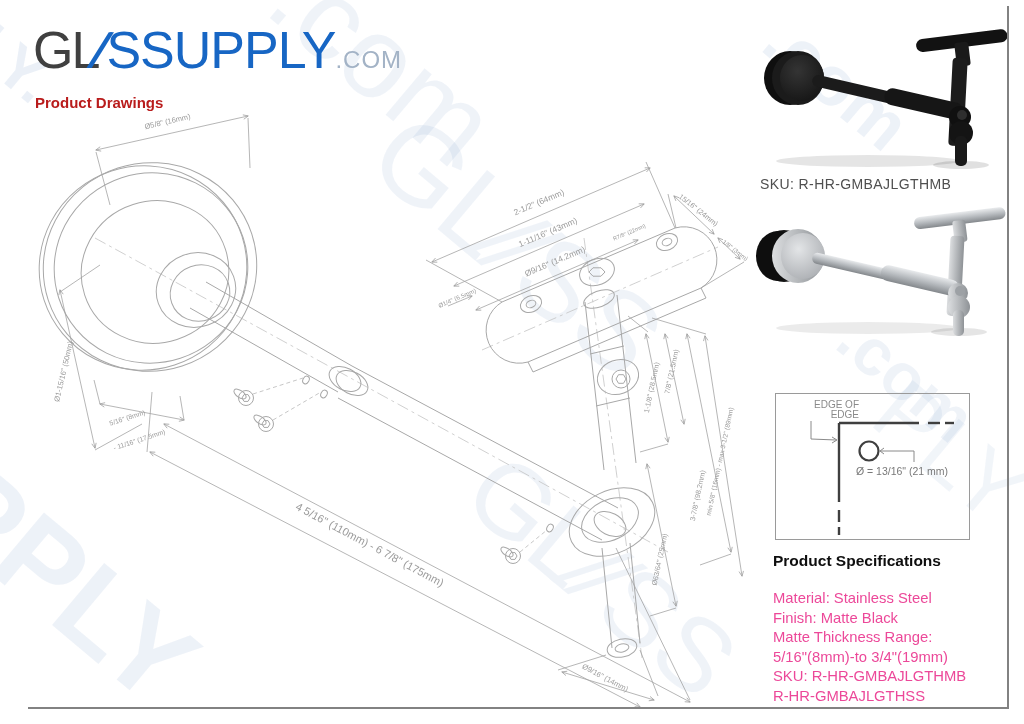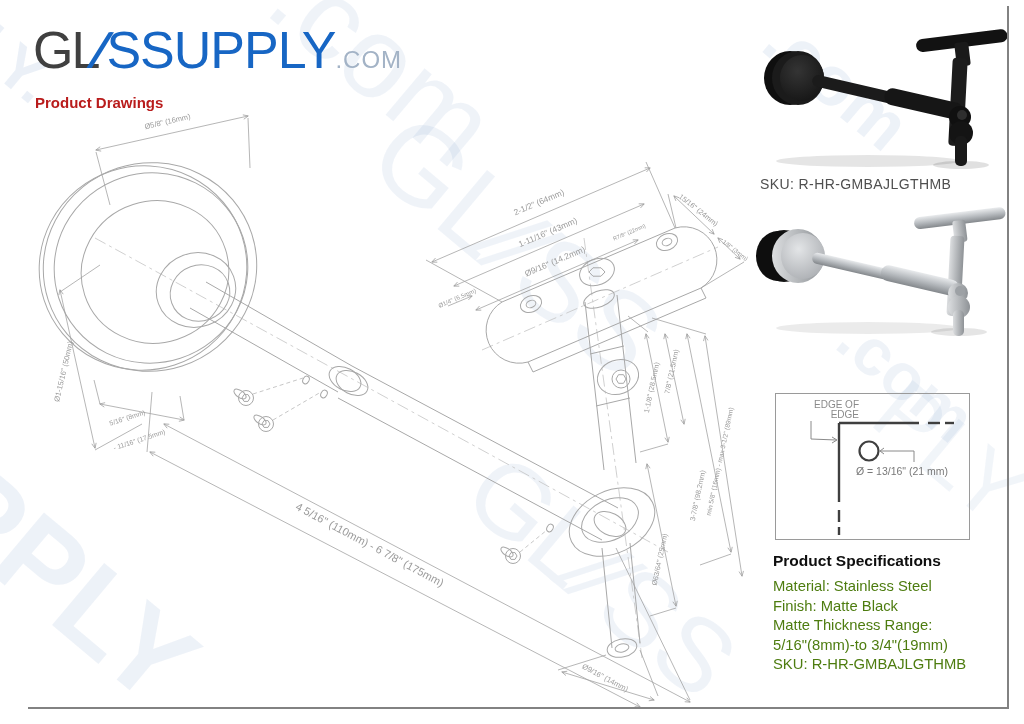--- a/index.html
+++ b/index.html
@@ -16,22 +16,22 @@
   .logo-com{font-size:24px;font-weight:400;color:#a3b3c6;letter-spacing:1px;}
   .drawings-title{position:absolute;left:35px;top:94px;z-index:2;font-size:15px;font-weight:700;color:#b91c1c;}
   
   .photo{position:absolute;z-index:1;}
   .sku{position:absolute;z-index:2;font-size:14px;color:#4f4f4f;letter-spacing:.4px;}
   .section-title{position:absolute;z-index:2;font-size:15.5px;font-weight:700;color:#0e0e0e;}
   .template-box{position:absolute;left:775px;top:393px;width:193px;height:145px;border:1px solid #9a9a9a;z-index:2;background:transparent;}
   .edge-label{position:absolute;left:25px;top:6px;width:58px;font-size:10px;line-height:10px;color:#8a8a8a;text-align:right;}
   .hole-label{position:absolute;left:56px;top:71px;width:140px;font-size:10.5px;color:#787878;text-align:center;}
   .specs{position:absolute;left:773px;top:552px;width:240px;z-index:2;}
-  .spec-line{font-size:14.8px;line-height:19.5px;color:#4d7c0f;}
-  .specs .section-title-inline{font-size:15.5px;font-weight:700;color:#0e0e0e;margin-bottom:7px;}
+  .spec-line{font-size:14.8px;line-height:19.5px;color:#ec4899;}
+  .specs .section-title-inline{font-size:15.5px;font-weight:700;color:#0e0e0e;margin-bottom:19px;}
   .frame-right{position:absolute;left:1007px;top:6px;width:2px;height:703px;background:#828282;z-index:3;}
   .frame-bottom{position:absolute;left:28px;top:707px;width:981px;height:2px;background:#828282;z-index:3;}
   svg text{font-family:"Liberation Sans",sans-serif;}
 </style>
 </head>
 <body>
 
 <div class="page">
 
   <span class="wm" style="left:-28px;top:-18px;font-size:62px;opacity:.09;">PLY.</span>
@@ -307,18 +307,19 @@
     <div class="hole-label">Ø = 13/16" (21 mm)</div>
   </div>
 
   <div class="specs">
     <div class="section-title-inline">Product Specifications</div>
     <div class="spec-line">Material: Stainless Steel</div>
     <div class="spec-line">Finish: Matte Black</div>
     <div class="spec-line">Matte Thickness Range:</div>
     <div class="spec-line">5/16"(8mm)-to 3/4"(19mm)</div>
     <div class="spec-line">SKU: R-HR-GMBAJLGTHMB</div>
+    <div class="spec-line">R-HR-GMBAJLGTHSS</div>
   </div>
 
   <div class="frame-right"></div>
   <div class="frame-bottom"></div>
 
 </div>
 
 </body></html>

